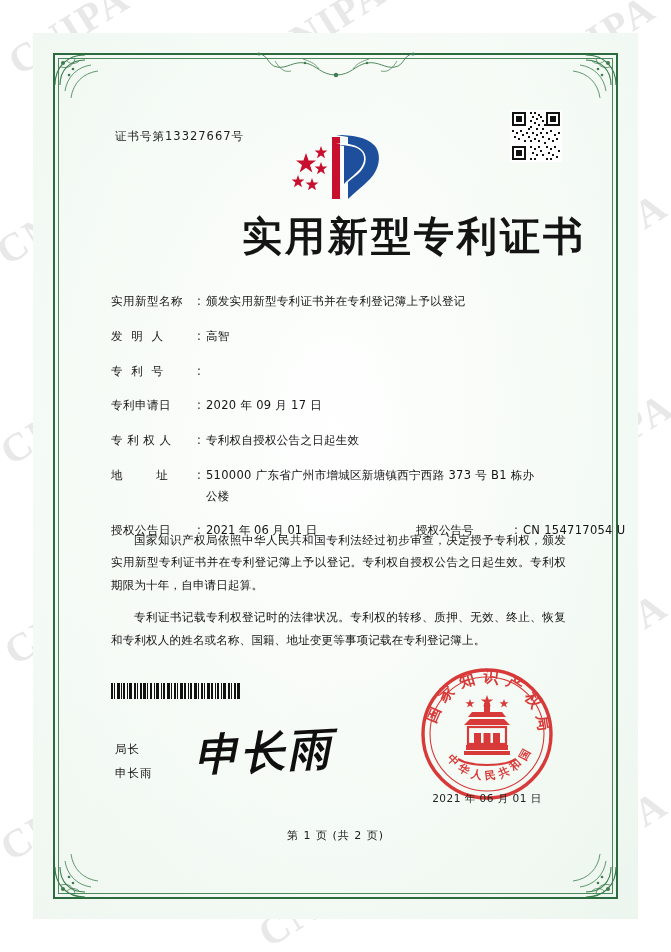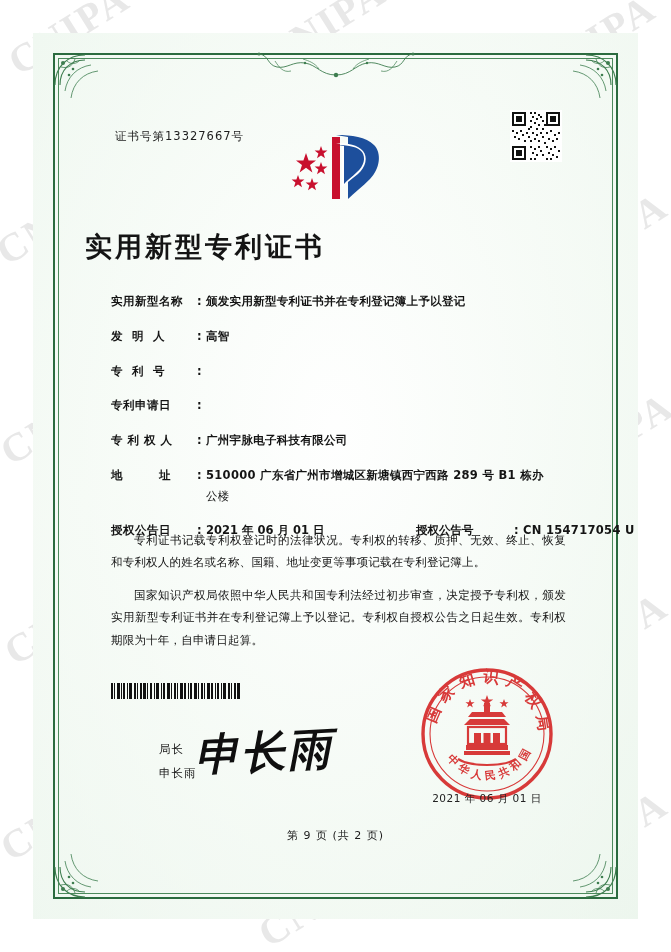--- a/index.html
+++ b/index.html
@@ -124,43 +124,42 @@
     top: 46px;
     transform: translateX(-50%);
     width: 116px;
     height: 72px;
   }
 
   .title {
     position: absolute;
     left: 0;
     right: 0;
-    top: 144px;
-    text-align: left;
+    top: 124px;
+    text-align: right;
     font-family: "DejaVu Serif", "Liberation Serif", serif;
     font-weight: bold;
-    font-size: 27px;
+    font-size: 40px;
     letter-spacing: 3px;
     color: #141414;
   }
 
   .fields {
     position: absolute;
     left: 26px;
     right: 18px;
     top: 208px;
     font-size: 11.5px;
     line-height: 1.5;
     color: #141414;
   }
   .frow {
     display: flex;
     align-items: flex-end;
     margin-bottom: 17.5px;
-    font-weight: bold;
   }
   .flabel {
     width: 86px;
     flex: 0 0 86px;
     white-space: pre;
     letter-spacing: 0.5px;
   }
   .fcolon {
     width: 9px;
     flex: 0 0 9px;
@@ -231,21 +230,20 @@
   }
 
   .sign-block {
     position: absolute;
     left: 30px;
     top: 652px;
     font-size: 11.5px;
     line-height: 2.1;
     letter-spacing: 1px;
     color: #141414;
-    margin-left: 44px;
   }
   .signature {
     position: absolute;
     left: 110px;
     top: 638px;
     font-family: "DejaVu Serif", "Liberation Serif", serif;
     font-size: 44px;
     font-weight: bold;
     font-style: italic;
     color: #0f0f0f;
@@ -486,49 +484,50 @@
         </div>
 
         <div class="frow">
           <span class="flabel">专  利  号</span>
           <span class="fcolon">:</span>
         </div>
 
         <div class="frow">
           <span class="flabel">专利申请日</span>
           <span class="fcolon">:</span>
+          <span class="fvalue">2020 年 09 月 17 日</span>
         </div>
 
         <div class="frow">
           <span class="flabel">专 利 权 人</span>
           <span class="fcolon">:</span>
-          <span class="fvalue">广州宇脉电子科技有限公司</span>
+          <span class="fvalue">专利权自授权公告之日起生效</span>
         </div>
 
         <div class="frow" style="margin-bottom:4px;">
           <span class="flabel">地        址</span>
           <span class="fcolon">:</span>
-          <span class="fvalue">510000  广东省广州市增城区新塘镇西宁西路 289 号 B1 栋办</span>
+          <span class="fvalue">510000  广东省广州市增城区新塘镇西宁西路 373 号 B1 栋办</span>
         </div>
         <div class="fvalue-indent" style="margin-bottom:17px;">公楼</div>
 
         <div class="frow frow-split">
           <span class="flabel">授权公告日</span>
           <span class="fcolon">:</span>
           <span class="split-left">2021 年 06 月 01 日</span>
           <span class="split-label2">授权公告号</span>
           <span class="fcolon">:</span>
           <span class="fvalue2">CN 154717054 U</span>
         </div>
 
       </div>
 
       <div class="paras">
+        <p>国家知识产权局依照中华人民共和国专利法经过初步审查，决定授予专利权，颁发实用新型专利证书并在专利登记簿上予以登记。专利权自授权公告之日起生效。专利权期限为十年，自申请日起算。</p>
         <p>专利证书记载专利权登记时的法律状况。专利权的转移、质押、无效、终止、恢复和专利权人的姓名或名称、国籍、地址变更等事项记载在专利登记簿上。</p>
-        <p>国家知识产权局依照中华人民共和国专利法经过初步审查，决定授予专利权，颁发实用新型专利证书并在专利登记簿上予以登记。专利权自授权公告之日起生效。专利权期限为十年，自申请日起算。</p>
       </div>
 
       <div class="barcode">
         <i style="width:2px"></i>
           <i style="width:1px;background:transparent"></i>
         <i style="width:1px"></i>
           <i style="width:2px;background:transparent"></i>
         <i style="width:3px"></i>
           <i style="width:1px;background:transparent"></i>
         <i style="width:1px"></i>
@@ -642,17 +641,17 @@
 
       <div class="seal-date">2021 年 06 月 01 日</div>
 
       <div class="sign-block">
         <div>局长</div>
         <div>申长雨</div>
       </div>
 
       <div class="signature">申长雨</div>
 
-      <div class="page-no">第 9 页 (共 2 页)</div>
+      <div class="page-no">第 1 页 (共 2 页)</div>
     </div>
   </div>
 
 </div>
 
 </body></html>

